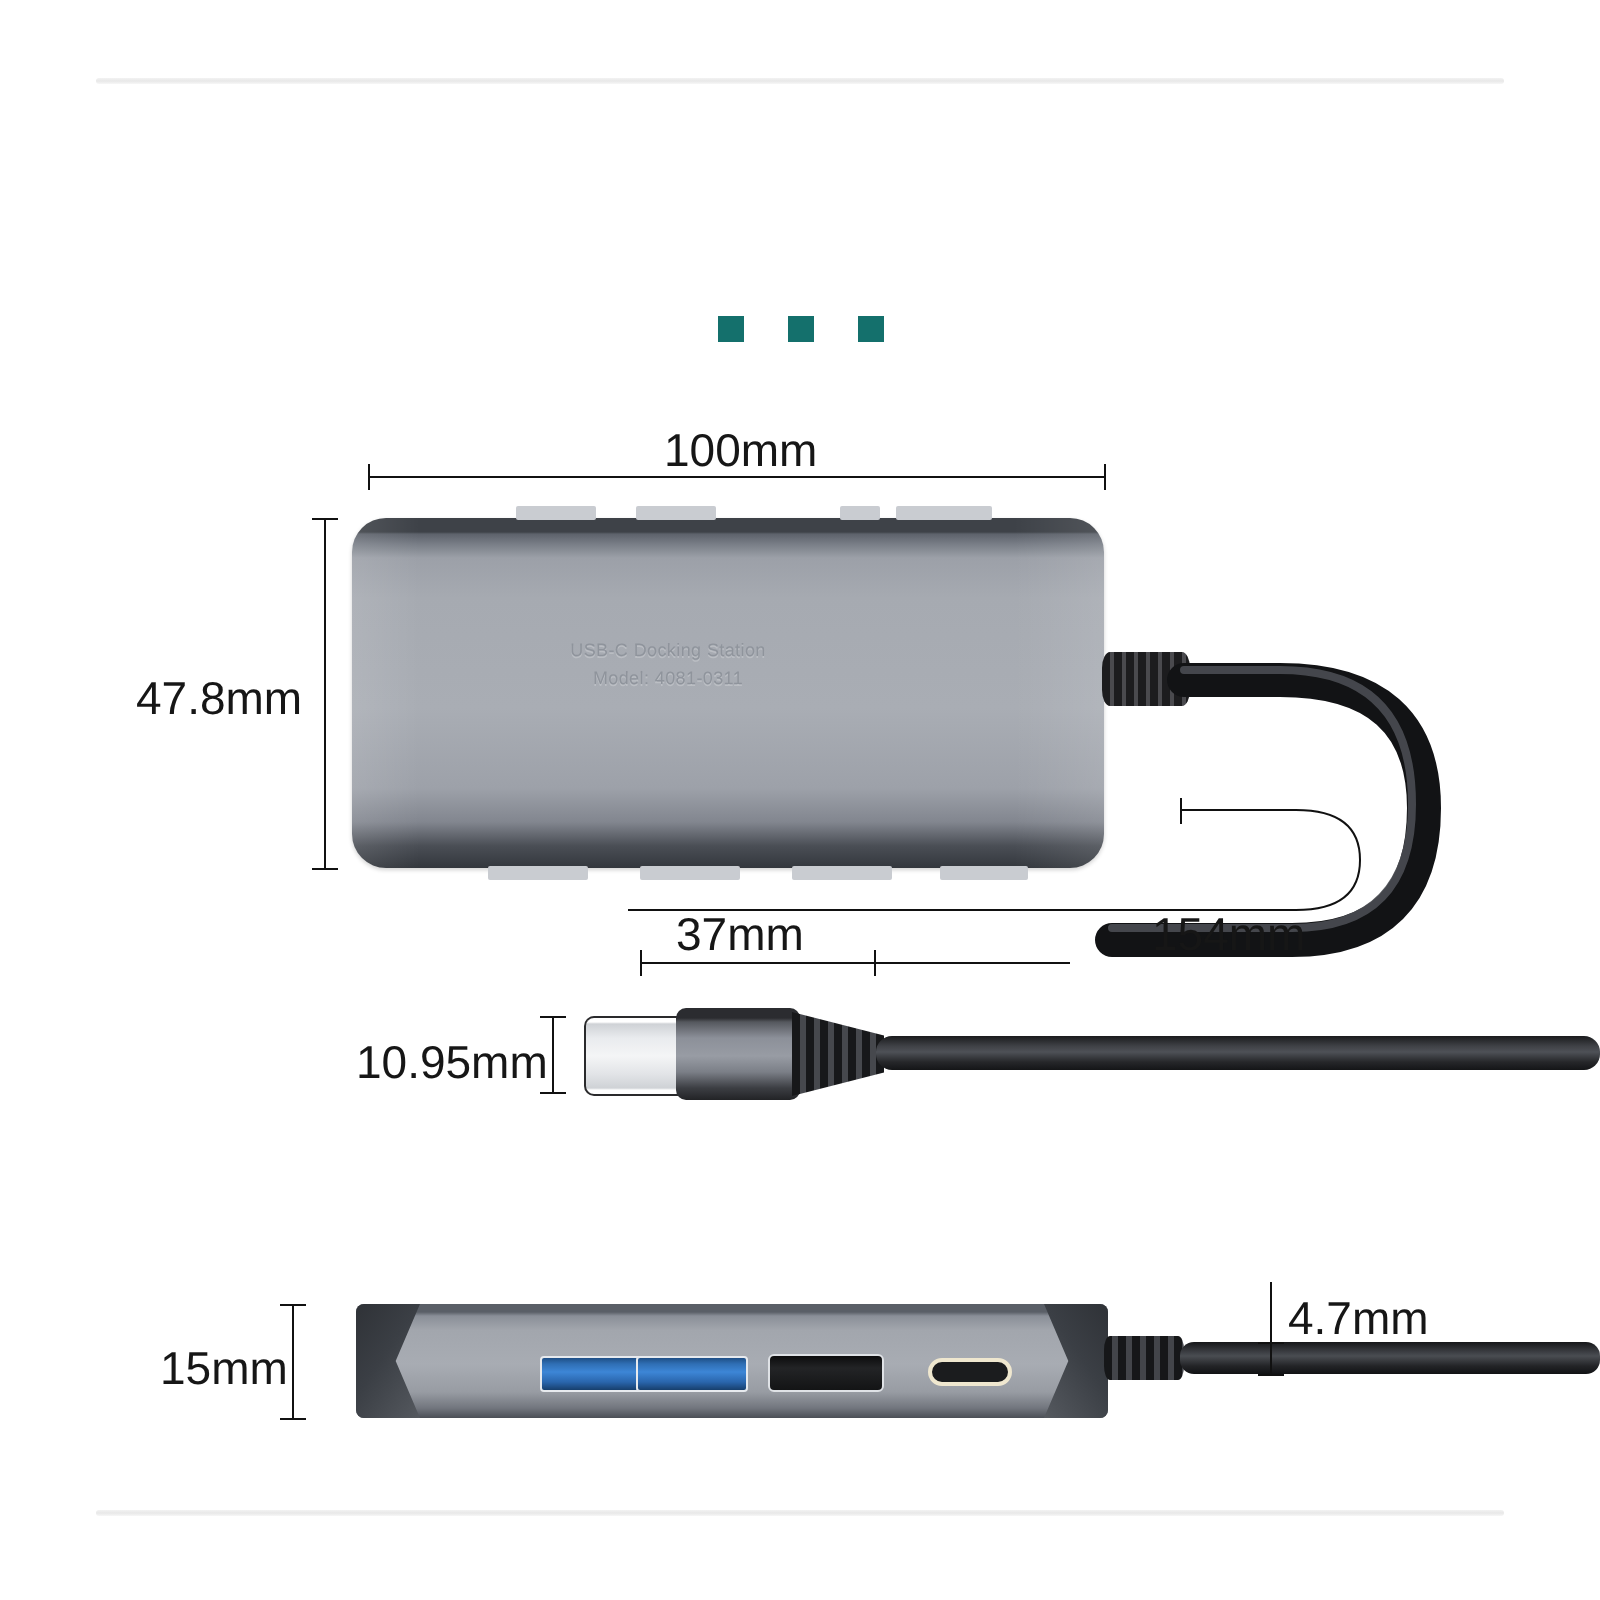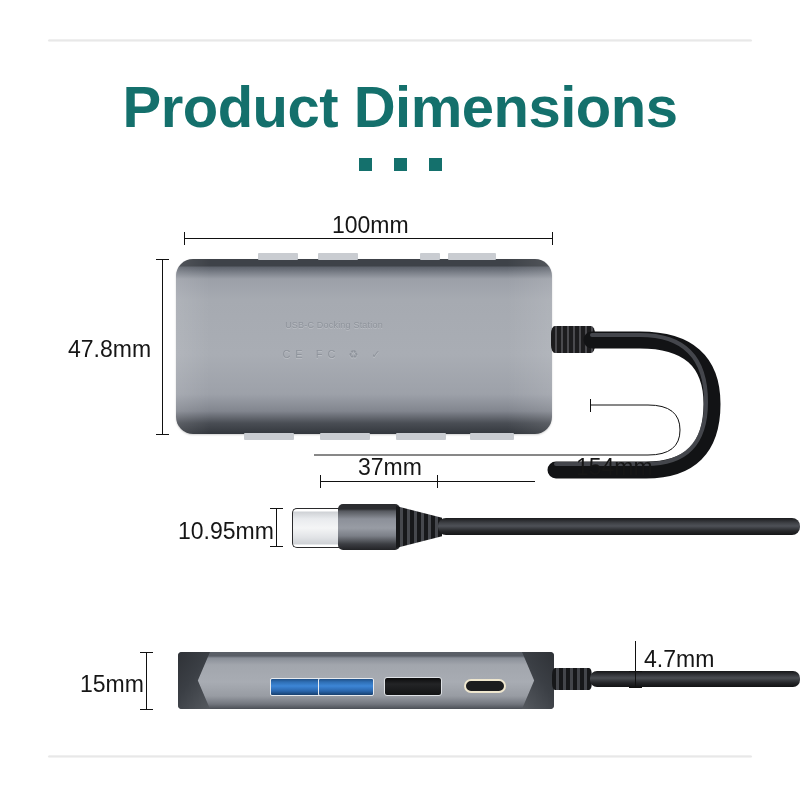--- a/index.html
+++ b/index.html
@@ -325,21 +325,20 @@
   }
 </style>
 </head>
 <body>
 
 <div id="page">
 
   <div class="hrule top"></div>
   <div class="hrule bottom"></div>
 
-  <div class="title">Product Dimensions</div>
   <div class="dots">
     <i></i>
     <i></i>
     <i></i>
   </div>
 
   <div class="dimlabel" style="left:332px; top:212px;">100mm</div>
   <div class="dline-h" style="left:184px; top:238px; width:369px;"></div>
   <div class="tick-v" style="left:184px; top:232px;"></div>
   <div class="tick-v" style="left:552px; top:232px;"></div>
@@ -355,36 +354,36 @@
   <div class="cutout top" style="left:318px; width:40px;"></div>
   <div class="cutout top" style="left:420px; width:20px;"></div>
   <div class="cutout top" style="left:448px; width:48px;"></div>
 
   <div class="cutout bot" style="left:244px; width:50px;"></div>
   <div class="cutout bot" style="left:320px; width:50px;"></div>
   <div class="cutout bot" style="left:396px; width:50px;"></div>
   <div class="cutout bot" style="left:470px; width:44px;"></div>
 
   <div class="engrave l1">USB-C Docking Station</div>
-  <div class="engrave icons">CE  FC  ♻  ✓</div>
+  <div class="engrave l2">Model: 4081-0311</div>
 
   <div class="relief"></div>
 
   <svg class="cablesvg" viewBox="0 0 800 800">
 
     <path d="M 592 340 L 640 340 Q 712 340 712 404 Q 712 470 646 470 L 556 470" fill="none" stroke="#121315" stroke-width="17" stroke-linecap="round"></path>
 
     <path d="M 592 335 L 640 335 Q 706 335 706 402 Q 706 464 646 464 L 556 464" fill="none" stroke="#4d5056" stroke-width="4" stroke-linecap="round" opacity="0.85"></path>
 
     <path d="M 590 405 L 648 405 Q 680 405 680 430 Q 680 455 648 455 L 314 455" fill="none" stroke="#111" stroke-width="1"></path>
   </svg>
 
   <div class="dline-v" style="left:590px; top:399px; height:13px;"></div>
 
-  <div class="dimlabel" style="left:358px; top:454px;">37mm</div>
+  <div class="dimlabel" style="left:338px; top:454px;">37mm</div>
   <div class="dimlabel" style="left:576px; top:454px;">154mm</div>
   <div class="dline-h" style="left:320px; top:481px; width:215px;"></div>
   <div class="tick-v" style="left:320px; top:475px;"></div>
   <div class="tick-v" style="left:437px; top:475px;"></div>
 
   <div class="dimlabel" style="left:178px; top:518px;">10.95mm</div>
   <div class="dline-v" style="left:276px; top:508px; height:38px;"></div>
   <div class="tick-h" style="left:270px; top:508px;"></div>
   <div class="tick-h" style="left:270px; top:546px;"></div>
 

